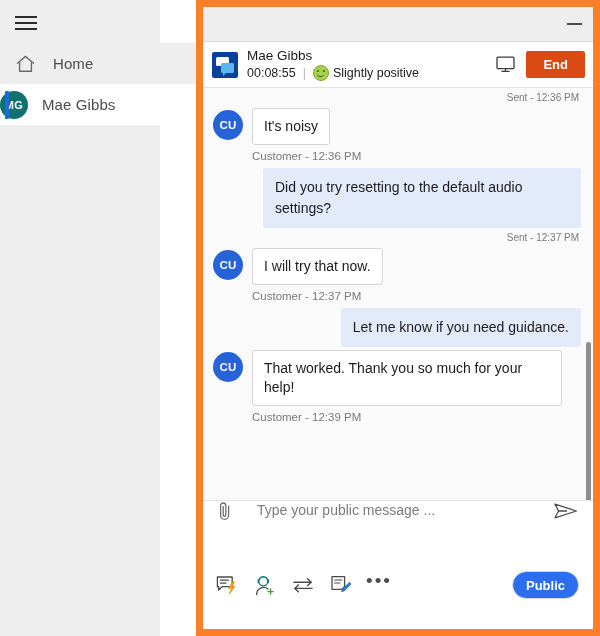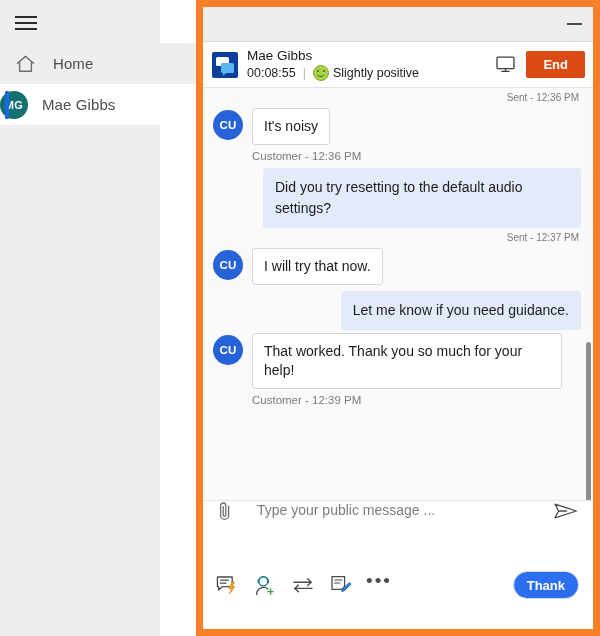--- a/index.html
+++ b/index.html
@@ -465,20 +465,21 @@
 
     <div class="agent-row">
       <div class="bubble-out">Did you try resetting to the default audio settings?</div>
     </div>
     <div class="sent-stamp">Sent - 12:37 PM</div>
 
     <div class="msg-row">
       <span class="cu-avatar">CU</span>
       <div class="cust-block">
         <div class="bubble-in">I will try that now.</div>
+        <div class="cust-stamp">Customer - 12:37 PM</div>
       </div>
     </div>
 
     <div class="agent-row">
       <div class="bubble-out">Let me know if you need guidance.</div>
     </div>
 
     <div class="msg-row">
       <span class="cu-avatar">CU</span>
       <div class="cust-block">
@@ -538,17 +539,17 @@
       <svg width="22" height="21" viewBox="0 0 22 21">
         <path d="M2 1.6 H14.6 V11.4 L11.8 14.4 H2 Z" fill="none" stroke="#4a4a4a" stroke-width="1.3" stroke-linejoin="round"></path>
         <path d="M4.6 5 H12 M4.6 8 H10" stroke="#4a4a4a" stroke-width="1.2" stroke-linecap="round"></path>
         <path d="M19.4 7.4 L21 9 L14 16 L11.6 16.6 L12.4 14.3 Z" fill="#2a7fd4" stroke="#1f6cb8" stroke-width=".8" stroke-linejoin="round"></path>
       </svg>
     </span>
 
     <span class="act-icon" id="more-icon">•••</span>
 
     <div id="visibility-toggle">
-      <span class="toggle-opt active">Thank</span>
+      <span class="toggle-opt active">Public</span>
     </div>
   </div>
 
 </div>
 
 </body></html>

